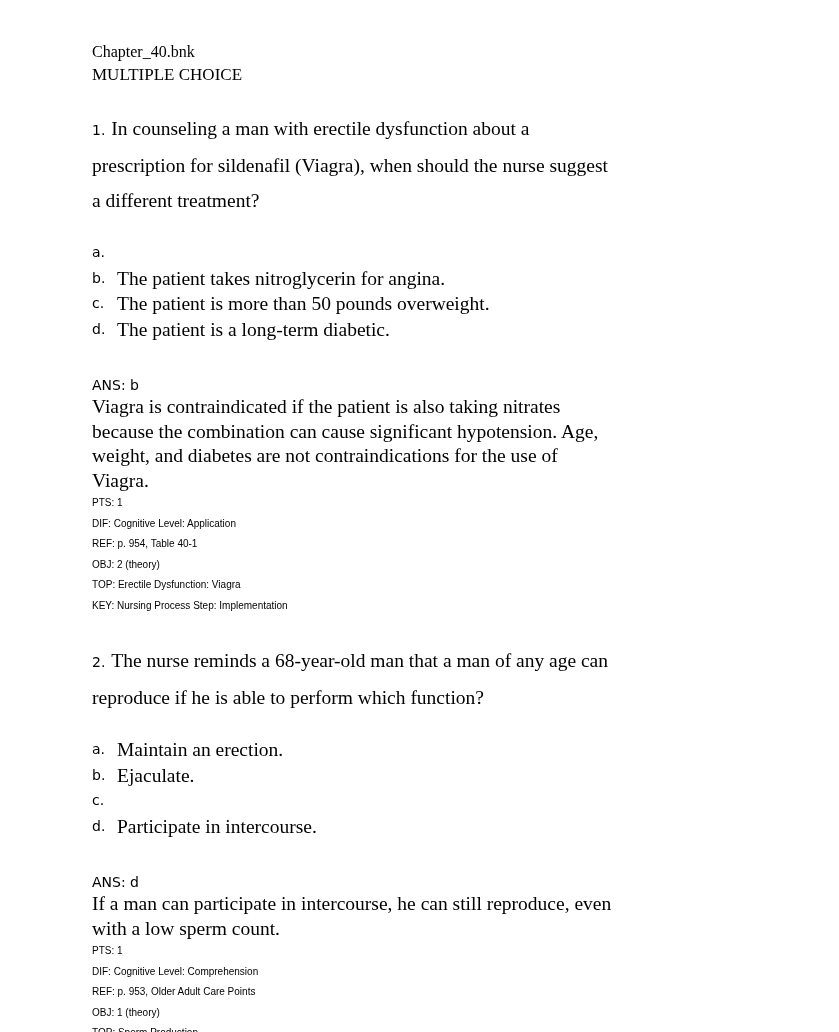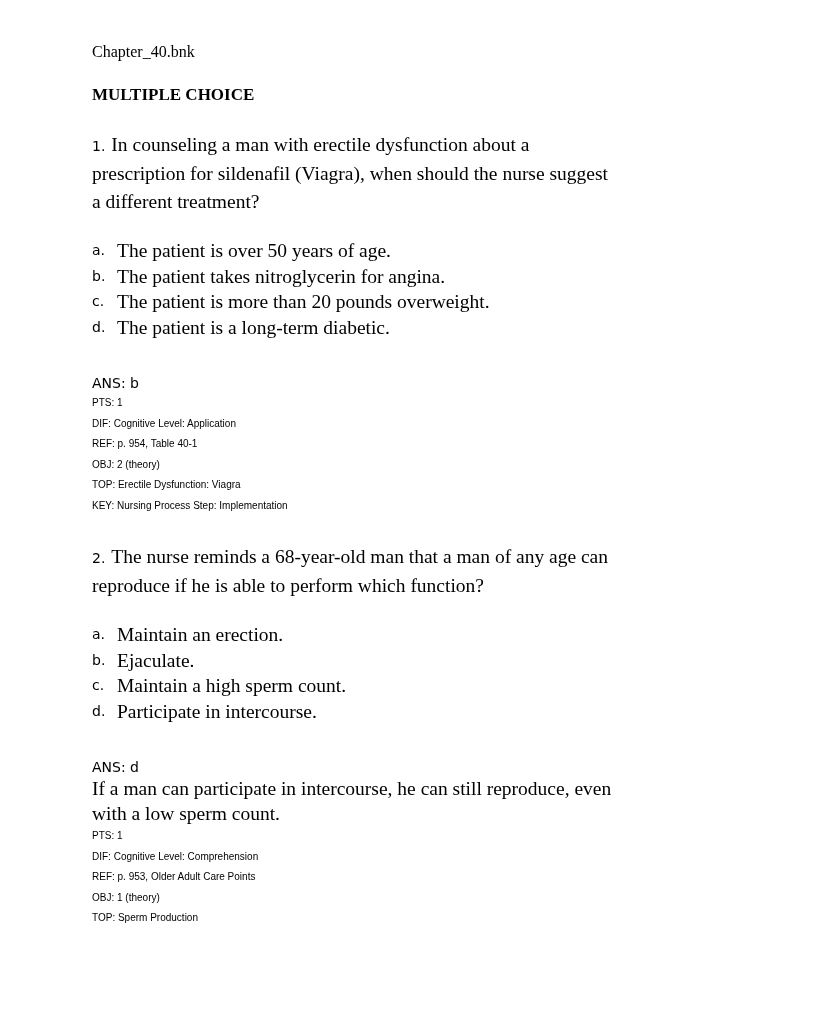--- a/index.html
+++ b/index.html
@@ -11,29 +11,29 @@
     color: #000000;
     padding: 42px 72px 0 92px;
     font-family: "Liberation Serif", serif;
     overflow: hidden;
   }
   .filename {
     font-size: 16px;
     line-height: 20px;
   }
   .heading {
-    margin-top: 22px;
+    margin-top: 2px;
     font-size: 17px;
-    font-weight: bold;
+    font-weight: normal;
     line-height: 21px;
   }
   .stem {
     margin: 26px 0 0 0;
     font-size: 19.5px;
-    line-height: 28px;
+    line-height: 35px;
     max-width: 668px;
   }
   .qnum {
     font-family: "DejaVu Sans", sans-serif;
     font-size: 14px;
     margin-right: 6px;
   }
   .options { margin-top: 22px; }
   .option {
     display: flex;
@@ -74,37 +74,37 @@
   <div class="filename">Chapter_40.bnk</div>
 
   <div class="heading">MULTIPLE CHOICE</div>
 
   <section class="question question-1">
     <p class="stem"><span class="qnum">1.</span><span>In counseling a man with erectile dysfunction about a prescription for sildenafil (Viagra), when should the nurse suggest a different treatment?</span></p>
 
     <div class="options">
       <div class="option">
         <span class="letter">a.</span>
-        <span class="opt-text">The patient is over 50 years of age.</span>
       </div>
       <div class="option">
         <span class="letter">b.</span>
         <span class="opt-text">The patient takes nitroglycerin for angina.</span>
       </div>
       <div class="option">
         <span class="letter">c.</span>
-        <span class="opt-text">The patient is more than 20 pounds overweight.</span>
+        <span class="opt-text">The patient is more than 50 pounds overweight.</span>
       </div>
       <div class="option">
         <span class="letter">d.</span>
         <span class="opt-text">The patient is a long-term diabetic.</span>
       </div>
     </div>
 
     <div class="ans-line">ANS: b</div>
+    <p class="rationale">Viagra is contraindicated if the patient is also taking nitrates because the combination can cause significant hypotension. Age, weight, and diabetes are not contraindications for the use of Viagra.</p>
 
     <div class="meta">
       <div class="meta-line">PTS: 1</div>
       <div class="meta-line">DIF: Cognitive Level: Application</div>
       <div class="meta-line">REF: p. 954, Table 40-1</div>
       <div class="meta-line">OBJ: 2 (theory)</div>
       <div class="meta-line">TOP: Erectile Dysfunction: Viagra</div>
       <div class="meta-line">KEY: Nursing Process Step: Implementation</div>
     </div>
   </section>
@@ -116,21 +116,20 @@
       <div class="option">
         <span class="letter">a.</span>
         <span class="opt-text">Maintain an erection.</span>
       </div>
       <div class="option">
         <span class="letter">b.</span>
         <span class="opt-text">Ejaculate.</span>
       </div>
       <div class="option">
         <span class="letter">c.</span>
-        <span class="opt-text">Maintain a high sperm count.</span>
       </div>
       <div class="option">
         <span class="letter">d.</span>
         <span class="opt-text">Participate in intercourse.</span>
       </div>
     </div>
 
     <div class="ans-line">ANS: d</div>
     <p class="rationale">If a man can participate in intercourse, he can still reproduce, even with a low sperm count.</p>
 

